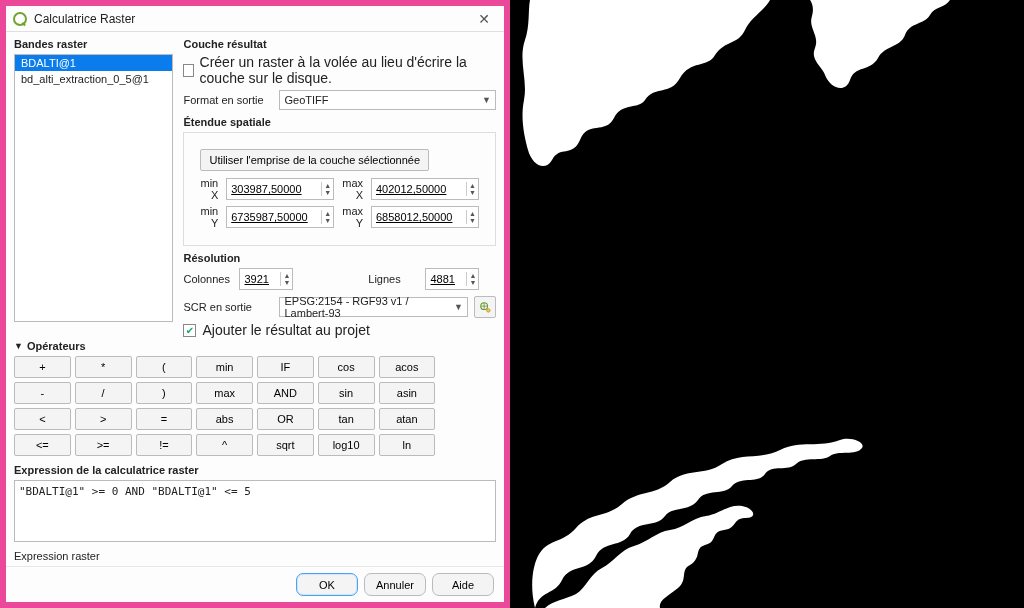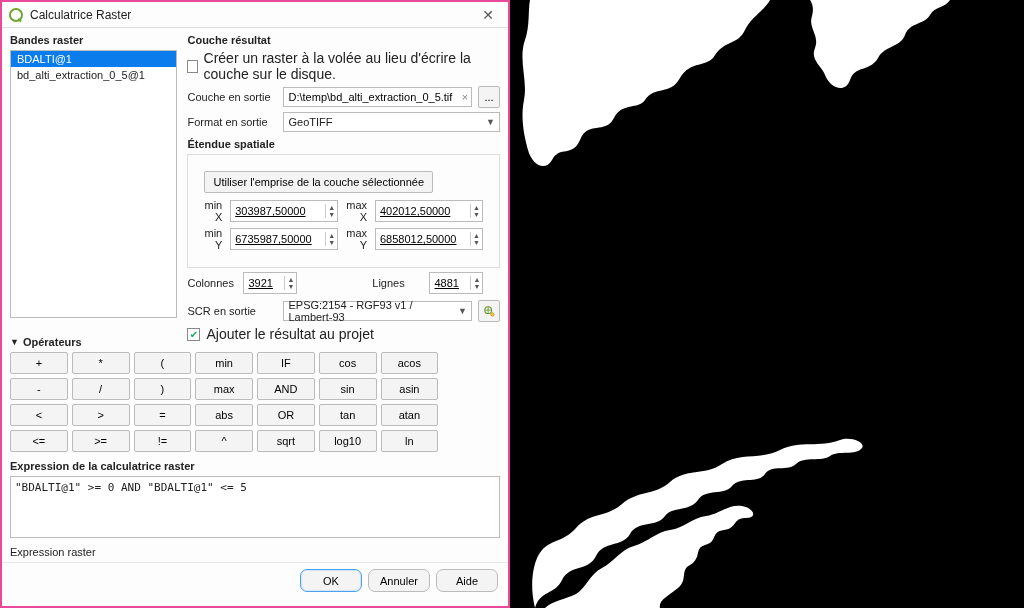--- a/index.html
+++ b/index.html
@@ -1,18 +1,18 @@
 <!DOCTYPE html>
 <html><head>
 <meta charset="utf-8">
 <style>
   * { box-sizing: border-box; margin: 0; padding: 0; }
   body { font-family: "Segoe UI", Tahoma, sans-serif; font-size: 11px; background: #f5f5f5; color: #222; }
   .root { width: 1024px; height: 608px; display: flex; background: #fff; }
-  .dialog { width: 510px; height: 100%; border: 2px solid #ec4899; background: #fdfdfd; display: flex; flex-direction: column; position: relative; }
+  .dialog { width: 510px; height: 100%; border: 6px solid #ec4899; background: #fdfdfd; display: flex; flex-direction: column; position: relative; }
   .titlebar { height: 26px; display: flex; align-items: center; padding: 0 6px; border-bottom: 1px solid #e0e0e0; }
   .titlebar .qicon { width: 16px; height: 16px; margin-right: 6px; }
   .titlebar .title { flex: 1; font-size: 12px; }
   .titlebar .close { width: 28px; text-align: center; font-size: 14px; color: #555; cursor: pointer; }
   .body { flex: 1; display: flex; flex-direction: column; }
   .toprow { display: flex; padding: 6px 8px 0 8px; gap: 10px; height: 300px;}
   .left { width: 168px; }
   .right { flex: 1; }
   .section-title { font-weight: bold; font-size: 11px; margin-bottom: 4px; }
   .listbox { border: 1px solid #bbb; height: 268px; background: #fff; overflow: auto; }
@@ -79,26 +79,20 @@
         </div>
 
         <div class="right">
           <div class="section-title">Couche résultat</div>
 
           <div class="row">
             <span class="checkbox"></span>
             <label>Créer un raster à la volée au lieu d'écrire la couche sur le disque.</label>
           </div>
 
-          <div class="row">
-            <span class="field-label">Couche en sortie</span>
-            <input type="text" class="field" style="flex: 1 1 0%;" value="D:\temp\bd_alti_extraction_0_5.tif">
-            <span style="width:14px;text-align:center;color:#888;cursor:pointer;margin-left:-20px;z-index:1">×</span>
-            <button class="btn small">...</button>
-          </div>
 
           <div class="row">
             <span class="field-label">Format en sortie</span>
             <div class="select" style="flex:1">
               <span>GeoTIFF</span>
               <span class="arrow">▼</span>
             </div>
           </div>
 
           <div class="subgroup">
@@ -136,20 +130,21 @@
                     <div class="arrows">
                       <span>▲</span>
                       <span>▼</span>
                     </div>
                   </div>
               </div>
             </div>
           </div>
 
           <div class="subgroup">
+            <div class="section-title">Résolution</div>
             <div class="row">
               <span style="width:50px">Colonnes</span>
               <div class="spin small-spin">
                   <input value="3921" style="">
                   <div class="arrows">
                     <span>▲</span>
                     <span>▼</span>
                   </div>
                 </div>
               <span style="width:70px;text-align:center;margin-left:50px">Lignes</span>

